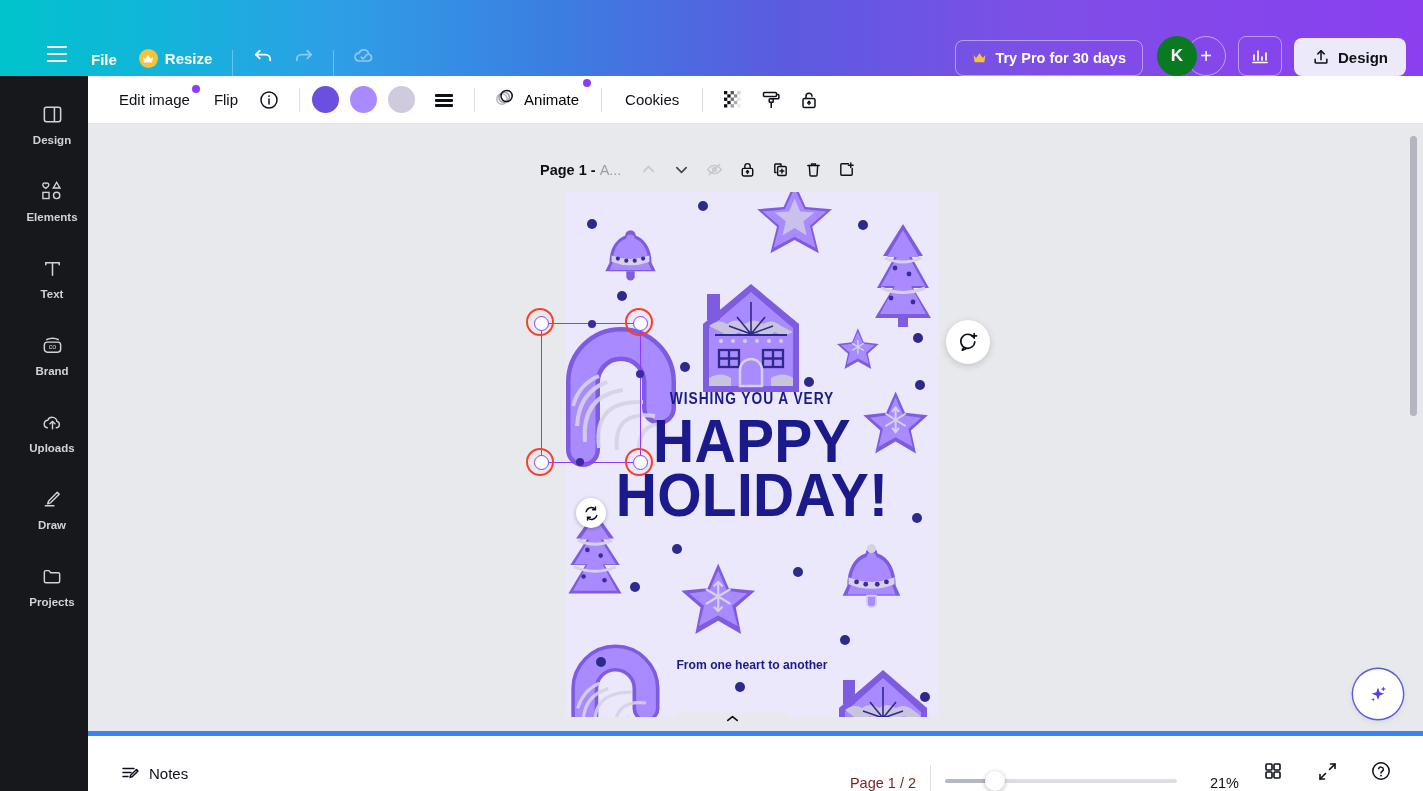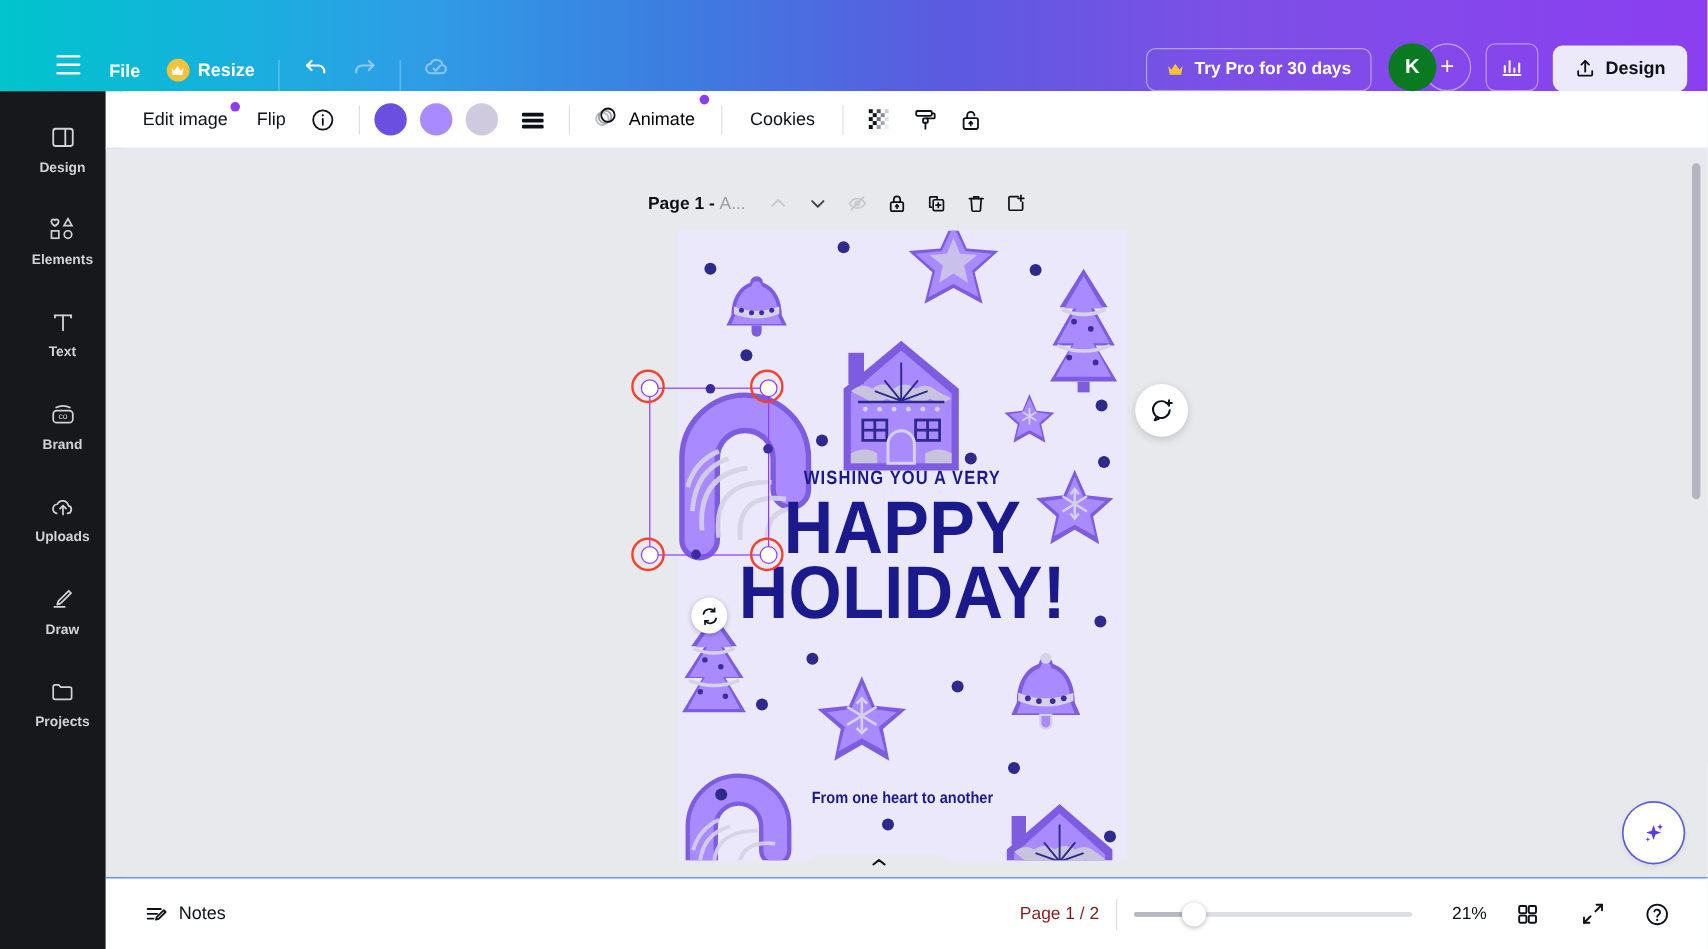--- a/index.html
+++ b/index.html
@@ -114,21 +114,21 @@
   .collapse-tab { position: absolute; left: 584px; bottom: 0; width: 120px; height: 19px;
                   background: #e8e9ed; border-radius: 10px 10px 0 0; display: flex;
                   align-items: flex-start; justify-content: center; padding-top: 2px; cursor: pointer; }
   .magic-fab { position: absolute; right: 22px; bottom: 14px; width: 46px; height: 46px;
                border-radius: 50%; background: #fff; display: flex; align-items: center;
                justify-content: center; cursor: pointer;
                box-shadow: 0 0 0 2px #fff, 0 0 0 3.4px #5b5be0, 0 2px 8px rgba(0,0,0,0.18); }
 
   
   .botbar { position: absolute; bottom: 0; left: 88px; width: 1335px; height: 60px;
-            background: #fff; border-top: 1px solid #3b82f6; display: flex; align-items: center;
+            background: #fff; border-top: 5px solid #3b82f6; display: flex; align-items: flex-end;
             padding: 0 22px; }
   .notes { display: flex; align-items: center; gap: 9px; font-size: 15px; color: #0d1117;
            padding: 8px 10px; border-radius: 6px; cursor: pointer; }
   .pagecount { font-size: 14.5px; color: #7f1d1d; margin-right: 14px; white-space: nowrap; }
   .bb-div { width: 1px; height: 26px; background: #dfe0e5; margin-right: 14px; }
   .slider { position: relative; width: 232px; height: 20px; display: flex; align-items: center; cursor: pointer; }
   .slider .track { position: absolute; left: 0; right: 0; height: 4px; background: #dcdee3; border-radius: 2px; }
   .slider .fill { position: absolute; left: 0; width: 48px; height: 4px; background: #b5b8c0; border-radius: 2px; }
   .slider .knob { position: absolute; left: 40px; width: 20px; height: 20px; border-radius: 50%;
                   background: #fff; box-shadow: 0 1px 4px rgba(0,0,0,0.3); }

